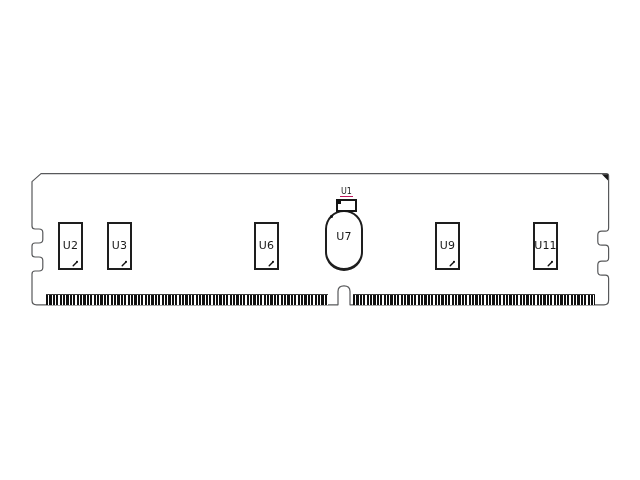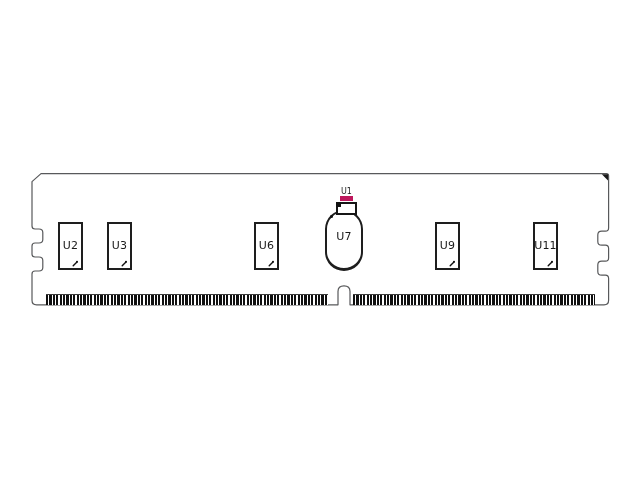--- a/index.html
+++ b/index.html
@@ -51,21 +51,21 @@
   }
 
   
   .u1-assembly {
     position: absolute; left: 330px; top: 179px; width: 33px;
     text-align: center;
   }
   .u1-label {
     display: inline-block;
     font-size: 8px; color: #1a1a1a; line-height: 1.15;
-    border-bottom: 5px solid #be185d;
+    border-bottom: 1px solid #be185d;
     padding: 0 1px;
   }
   .u1-body {
     display: block; position: relative;
     margin: 1px auto 0; width: 21px; height: 13px;
     box-sizing: border-box;
     border: 2.5px solid #161616;
     background: #ffffff;
   }
   .u1-corner-square {

